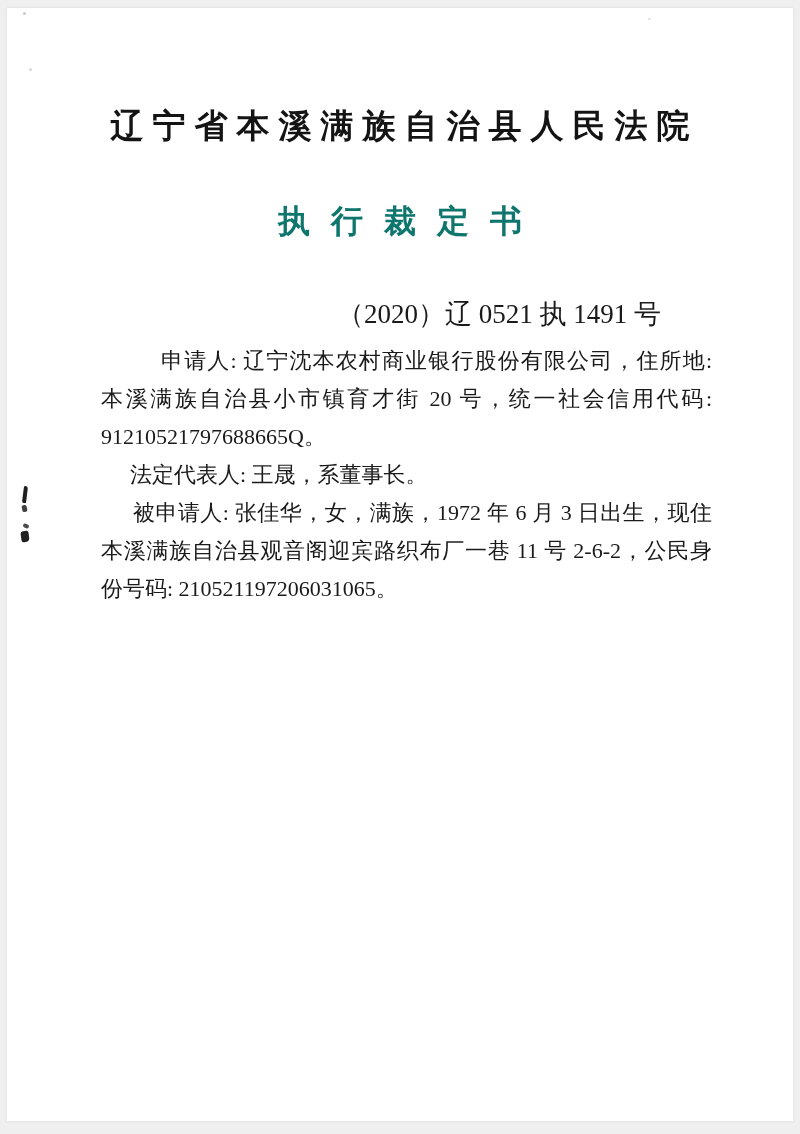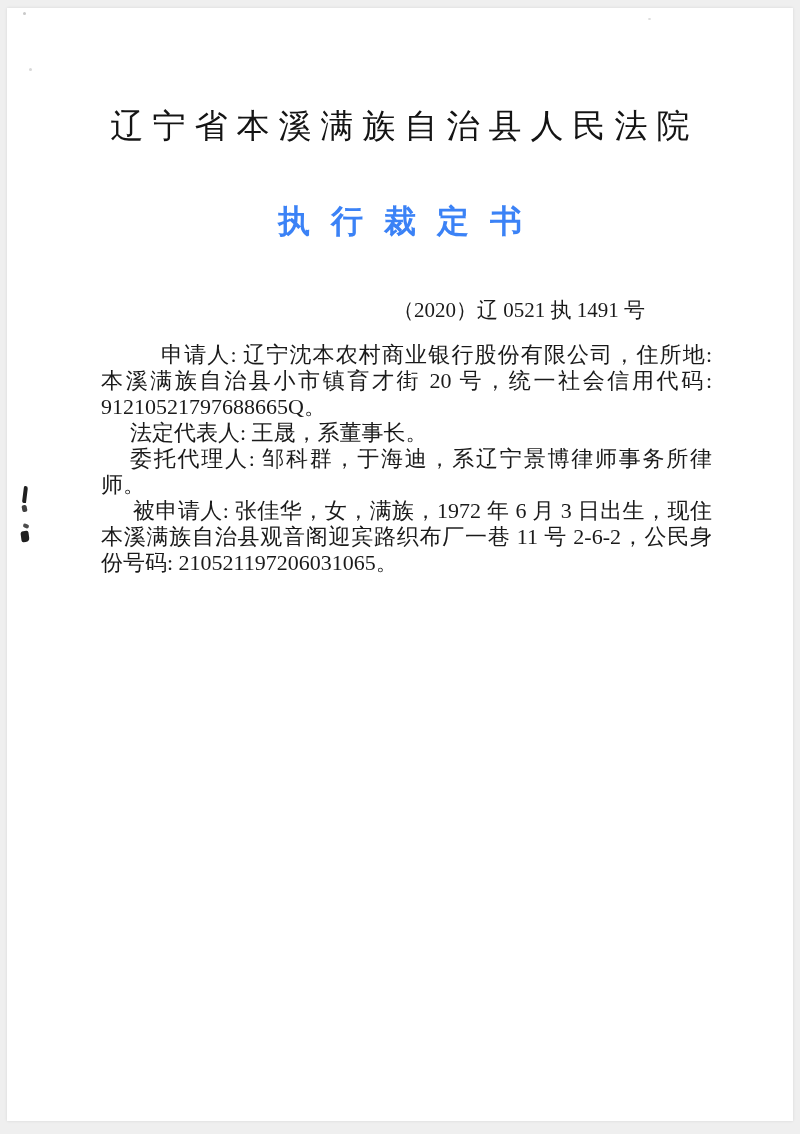--- a/index.html
+++ b/index.html
@@ -25,58 +25,58 @@
     box-shadow: 0 0 3px rgba(0,0,0,0.10);
     color: #1c1c1c;
   }
   .court-name {
     position: absolute;
     top: 96px;
     left: 0;
     width: 100%;
     text-align: center;
     font-size: 33px;
-    font-weight: normal;
+    font-weight: bold;
     letter-spacing: 9px;
     padding-left: 9px;
     box-sizing: border-box;
     white-space: nowrap;
     color: #141414;
   }
   .doc-title {
     position: absolute;
     top: 192px;
     left: 0;
     width: 100%;
     text-align: center;
     font-size: 32px;
     font-weight: bold;
     letter-spacing: 21px;
     padding-left: 21px;
     box-sizing: border-box;
     white-space: nowrap;
-    color: #3b82f6;
+    color: #0f766e;
   }
   .case-number {
     position: absolute;
     top: 288px;
     left: 0;
-    right: 148px;
+    right: 132px;
     text-align: right;
-    font-size: 21px;
+    font-size: 27px;
     white-space: nowrap;
     color: #1a1a1a;
   }
   .body-text {
     position: absolute;
     left: 94px;
     top: 334px;
     width: 611px;
     font-size: 22px;
-    line-height: 26px;
+    line-height: 38px;
     text-align: justify;
     color: #1a1a1a;
   }
   .body-text p { margin: 0; }
   .p-applicant   { text-indent: 60px; }
   .p-legalrep    { text-indent: 29px; }
   .p-attorneys   { text-indent: 29px; }
   .p-respondent  { text-indent: 32px; }
   .p-resp-1 { margin-top: 4px; }
   .p-resp-2 { margin-top: 14px; }
@@ -102,21 +102,20 @@
 
     <div class="court-name">辽宁省本溪满族自治县人民法院</div>
 
     <div class="doc-title">执行裁定书</div>
 
     <div class="case-number">（2020）辽 0521 执 1491 号</div>
 
     <div class="body-text">
       <p class="p-applicant">申请人: 辽宁沈本农村商业银行股份有限公司，住所地: 本溪满族自治县小市镇育才街 20 号，统一社会信用代码: 91210521797688665Q。</p>
       <p class="p-legalrep">法定代表人: 王晟，系董事长。</p>
-      <p class="p-attorneys">委托代理人: 邹科群，于海迪，系辽宁景博律师事务所律师。</p>
       <p class="p-respondent p-resp-3">被申请人: 张佳华，女，满族，1972 年 6 月 3 日出生，现住本溪满族自治县观音阁迎宾路织布厂一巷 11 号 2-6-2，公民身份号码: 210521197206031065。</p>
     </div>
 
     <div class="smudge smudge-1a"></div>
     <div class="smudge smudge-1b"></div>
     <div class="smudge smudge-2a"></div>
     <div class="smudge smudge-2b"></div>
     <div class="speck speck-1"></div>
     <div class="speck speck-2"></div>
     <div class="speck speck-3"></div>

